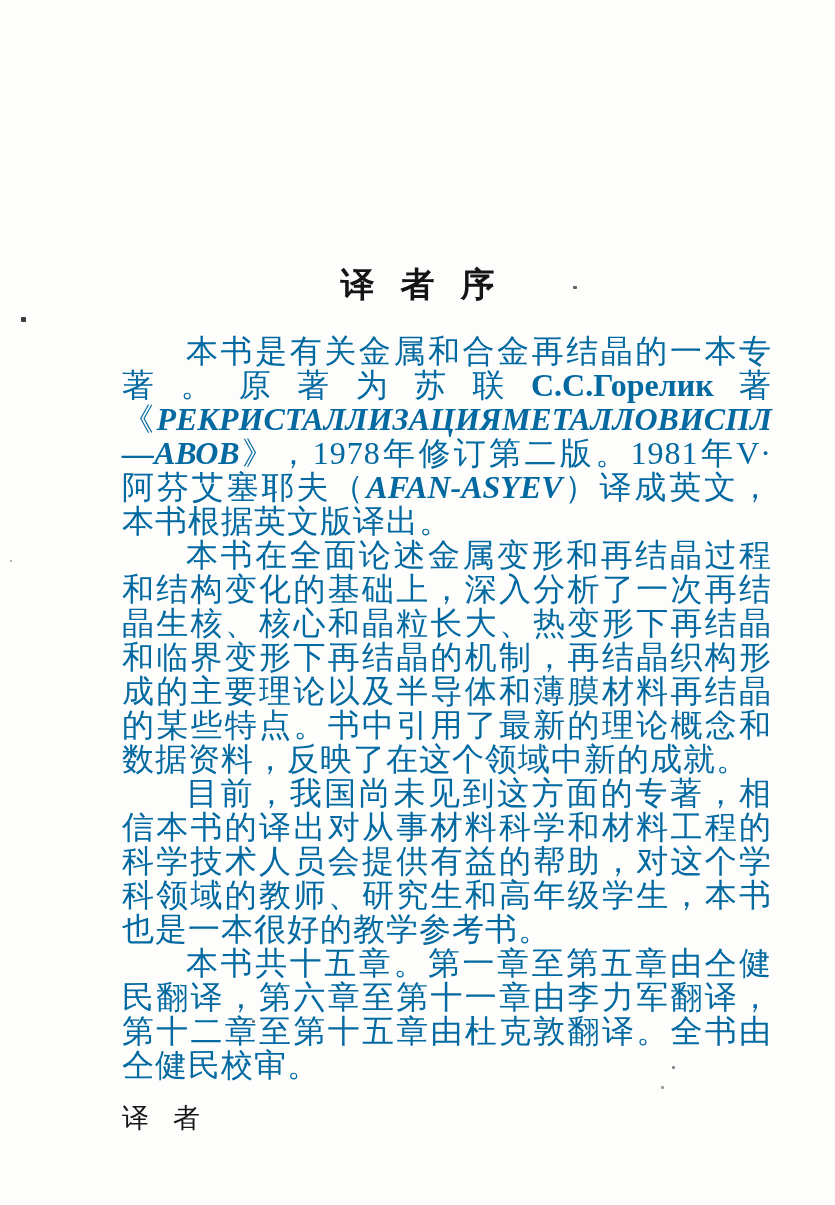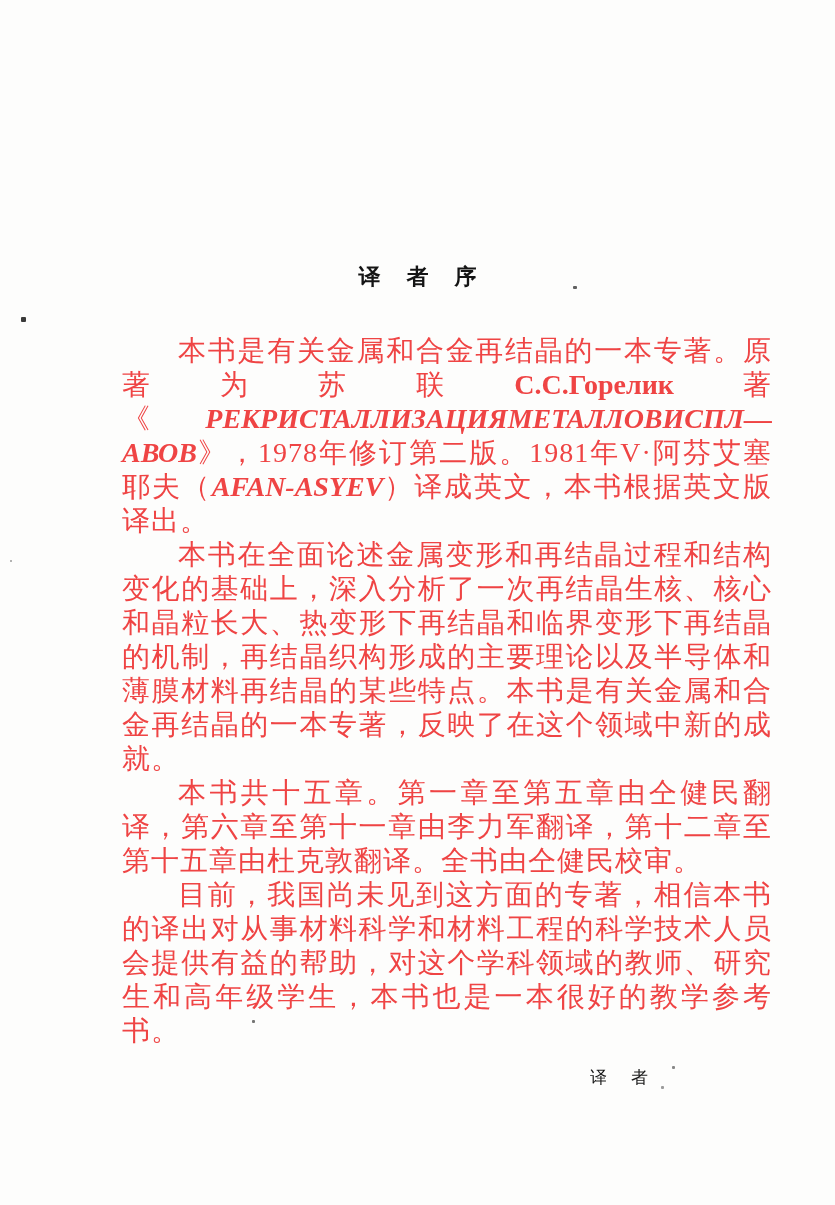--- a/index.html
+++ b/index.html
@@ -15,49 +15,49 @@
     background: #fdfdfc;
     color: #111;
     overflow: hidden;
   }
   .title {
     position: absolute;
     top: 262px;
     left: 0;
     width: 100%;
     text-align: center;
-    font-size: 22px;
+    font-size: 34px;
     font-weight: bold;
     letter-spacing: 26px;
     text-indent: 26px; 
     color: #141414;
   }
   .body-block {
     position: absolute;
     top: 334px;
     left: 122px;
     width: 650px;
   }
   .para {
-    font-size: 28px;
+    font-size: 32px;
     line-height: 34px;
     text-align: justify;
     text-indent: 2em;
-    color: #ef4444;
+    color: #0369a1;
     letter-spacing: 1px;
   }
   .seg-normal { font-weight: normal; font-style: normal; }
   .seg-cyrillic-name { font-weight: bold; font-style: normal; letter-spacing: 0; }
   .seg-book-title { font-weight: bold; font-style: italic; letter-spacing: 0; }
   .seg-latin-name { font-weight: bold; font-style: italic; letter-spacing: 0; }
   .signature {
     margin-top: 18px;
-    text-align: right;
+    text-align: left;
     padding-right: 100px;
-    font-size: 17px;
+    font-size: 27px;
     letter-spacing: 24px;
     color: #161616;
   }
   
   .speckle {
     position: absolute;
     background: #3a3a3a;
     border-radius: 1px;
   }
   .sp1 { left: 21px;  top: 317px;  width: 5px; height: 5px; }
@@ -70,23 +70,23 @@
 </head>
 <body>
 
 <div class="page">
 
   <h1 class="title">译者序</h1>
 
   <div class="body-block">
     <div>
         <p class="para"><span class="seg-normal">本书是有关金属和合金再结晶的一本专著。原著为苏联</span><span class="seg-cyrillic-name">С.С.Горелик</span><span class="seg-normal">著《</span><span class="seg-book-title">РЕКРИСТАЛЛИЗАЦИЯМЕТАЛЛОВИСПЛ—АВОВ</span><span class="seg-normal">》，1978年修订第二版。1981年V·阿芬艾塞耶夫（</span><span class="seg-latin-name">AFAN-ASYEV</span><span class="seg-normal">）译成英文，本书根据英文版译出。</span></p>
-        <p class="para"><span class="seg-normal">本书在全面论述金属变形和再结晶过程和结构变化的基础上，深入分析了一次再结晶生核、核心和晶粒长大、热变形下再结晶和临界变形下再结晶的机制，再结晶织构形成的主要理论以及半导体和薄膜材料再结晶的某些特点。本书是有关金属和合金再结晶的一本专著，反映了在这个领域中新的成就。</span></p>
+        <p class="para"><span class="seg-normal">本书在全面论述金属变形和再结晶过程和结构变化的基础上，深入分析了一次再结晶生核、核心和晶粒长大、热变形下再结晶和临界变形下再结晶的机制，再结晶织构形成的主要理论以及半导体和薄膜材料再结晶的某些特点。书中引用了最新的理论概念和数据资料，反映了在这个领域中新的成就。</span></p>
+        <p class="para"><span class="seg-normal">目前，我国尚未见到这方面的专著，相信本书的译出对从事材料科学和材料工程的科学技术人员会提供有益的帮助，对这个学科领域的教师、研究生和高年级学生，本书也是一本很好的教学参考书。</span></p>
         <p class="para"><span class="seg-normal">本书共十五章。第一章至第五章由仝健民翻译，第六章至第十一章由李力军翻译，第十二章至第十五章由杜克敦翻译。全书由仝健民校审。</span></p>
-        <p class="para"><span class="seg-normal">目前，我国尚未见到这方面的专著，相信本书的译出对从事材料科学和材料工程的科学技术人员会提供有益的帮助，对这个学科领域的教师、研究生和高年级学生，本书也是一本很好的教学参考书。</span></p>
       </div>
 
     <div class="signature">译者</div>
   </div>
 
   <div class="speckle sp1"></div>
   <div class="speckle sp2"></div>
   <div class="speckle sp3"></div>
   <div class="speckle sp4"></div>
   <div class="speckle sp5"></div>

